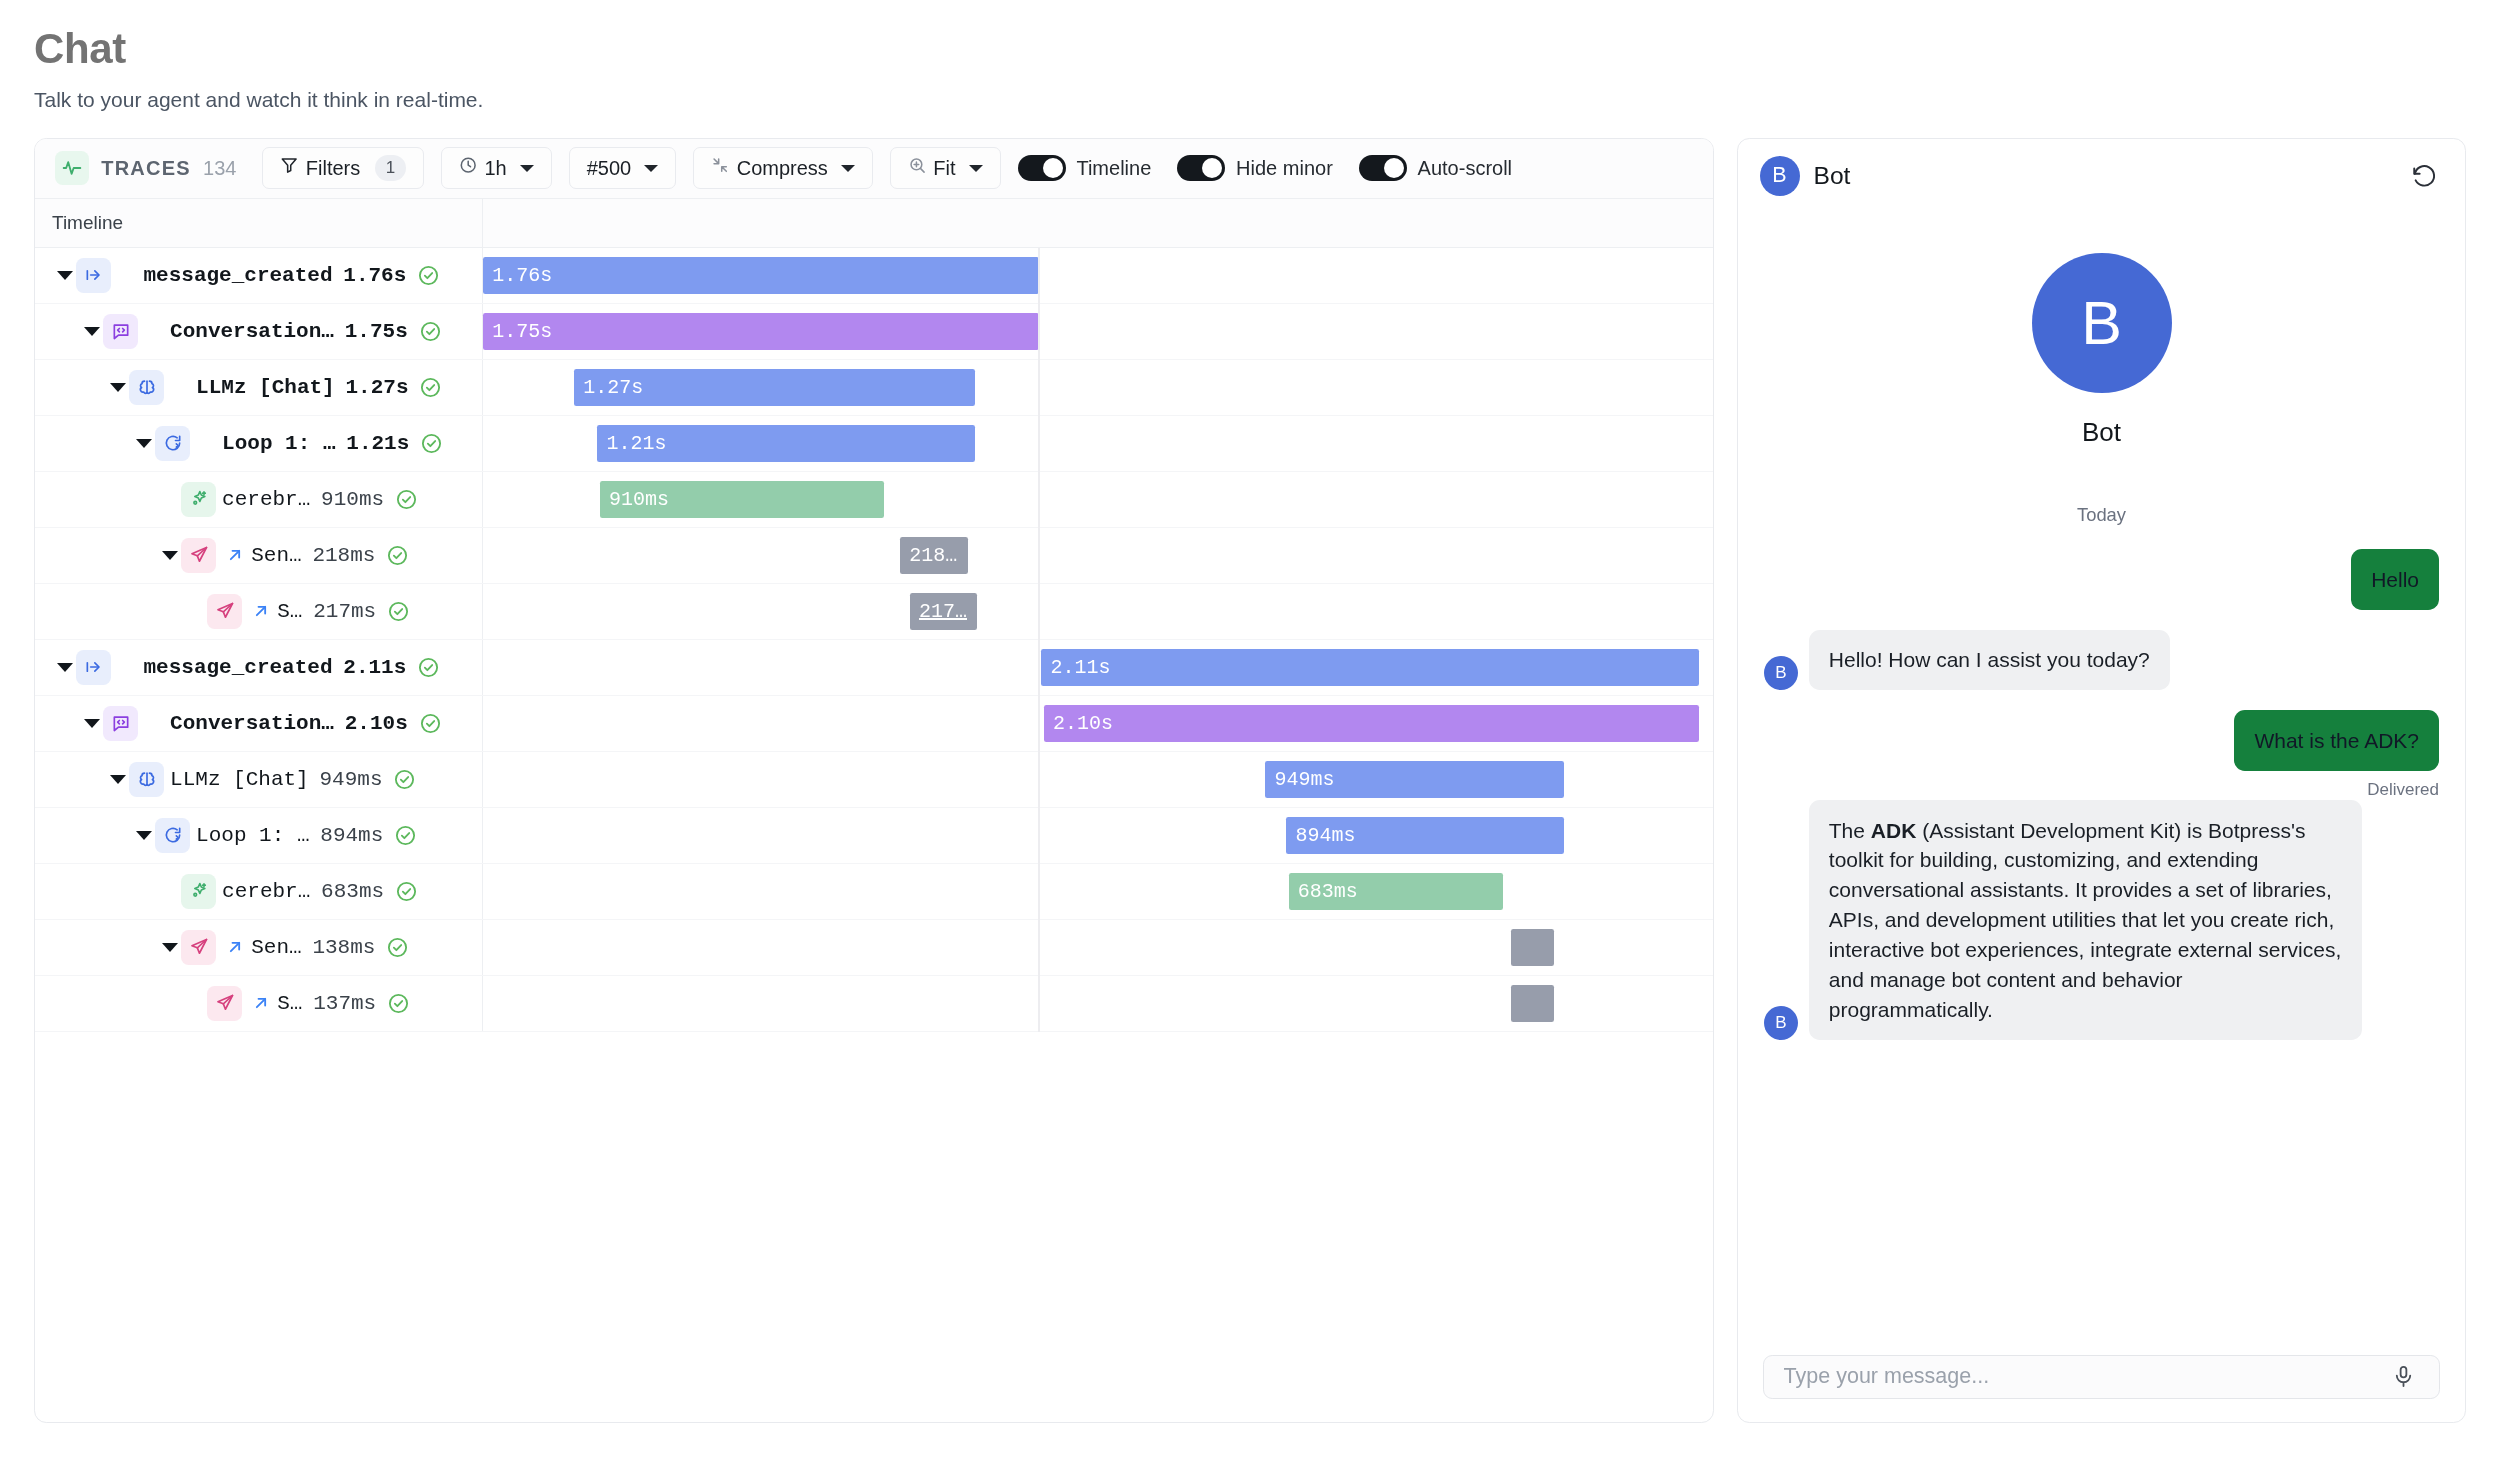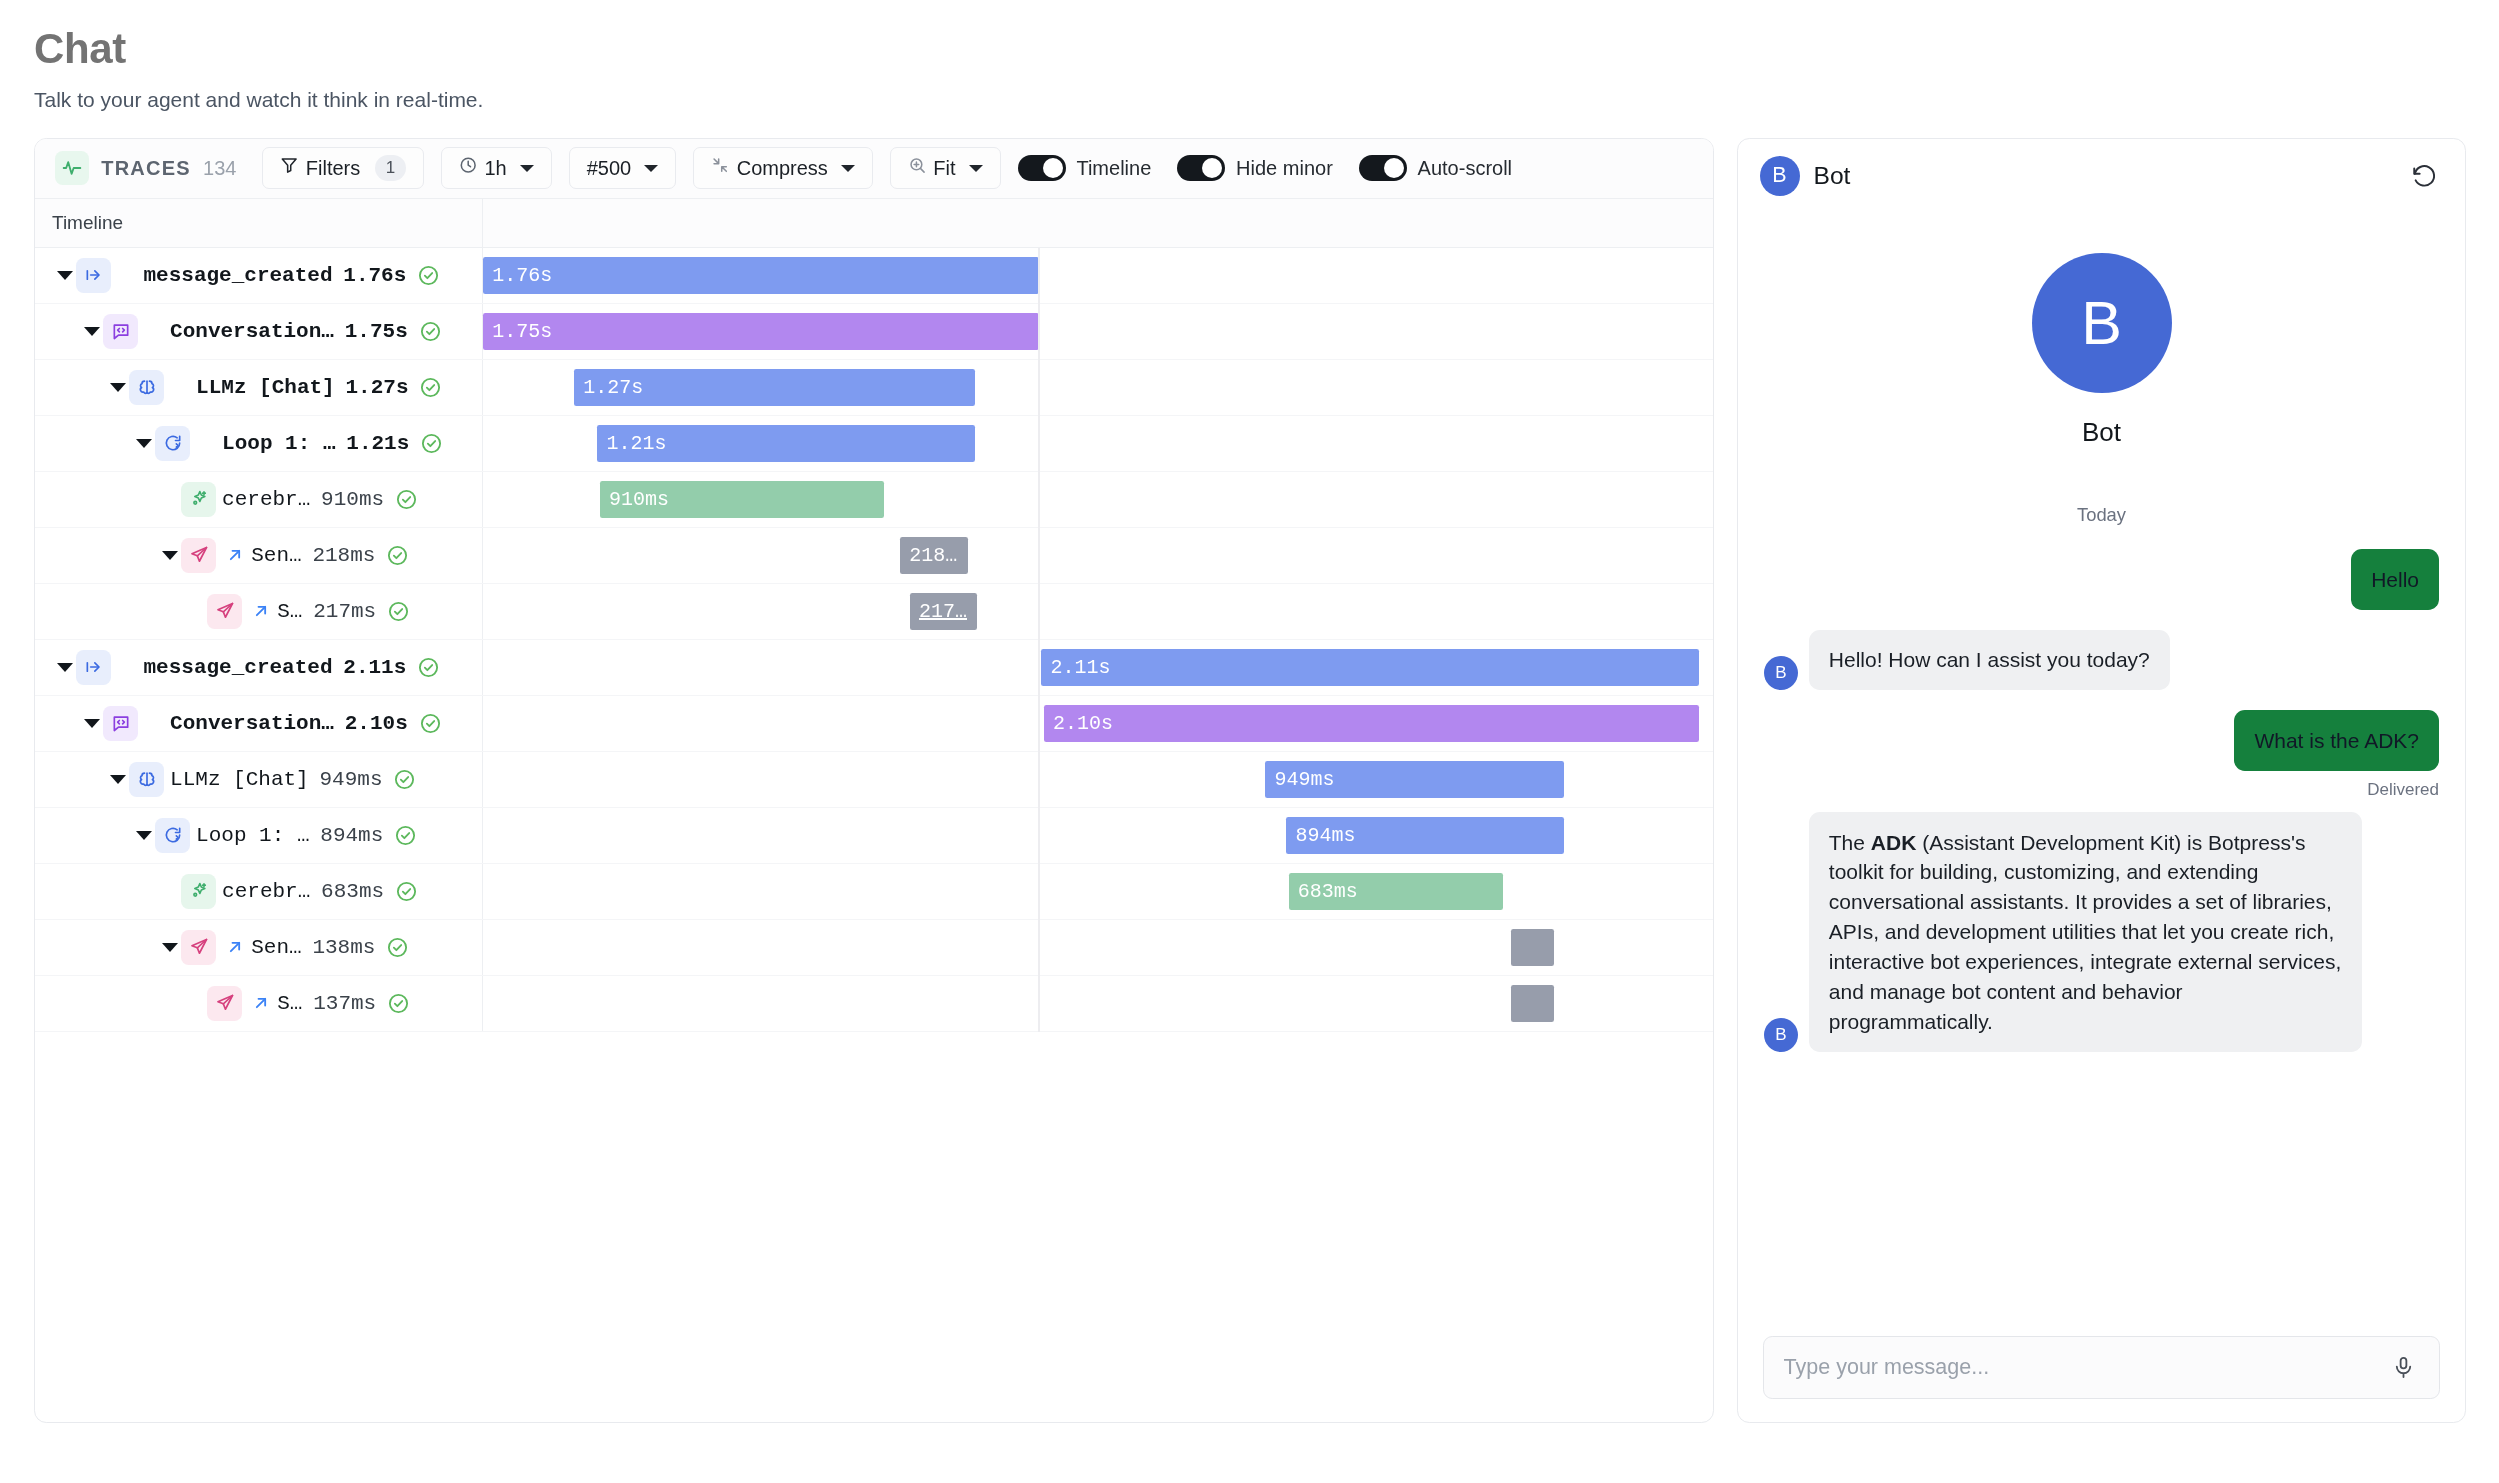--- a/index.html
+++ b/index.html
@@ -132,25 +132,25 @@
   .daysep { text-align: center; font-size: 18.4px; color: #6b7280; margin: 56px 0 23px; }
 
   .msg-row { display: flex; margin-bottom: 20px; align-items: flex-end; }
   .msg-row.out { justify-content: flex-end; }
   .msg-row.in  { justify-content: flex-start; gap: 10.8px; }
   .sm-av { width: 34px; height: 34px; border-radius: 50%; background: #4569d4; color: #fff;
            font-size: 17px; display:flex; align-items:center; justify-content:center; flex: none; }
   .bubble { border-radius: 10.8px; padding: 15.4px 20px; font-size: 21px; line-height: 1.42; max-width: 553px; }
   .bubble.out { background: #15803d; color: #111827; }
   .bubble.in  { background: #eff0f2; color: #1a1f26; }
-  .delivered { text-align: right; font-size: 17px; color: #6b7280; margin: -10.8px 0 12px 0; }
+  .delivered { text-align: right; font-size: 17px; color: #6b7280; margin: -10.8px 0 0 0; }
 
   .chat-foot { flex: none; padding: 15.4px 24.6px 23px 24.6px; }
   .composer {
-    height: 63px; border: 1.5px solid #e4e6ea; border-radius: 9.2px; background: #fbfbfc;
+    height: 44px; border: 1.5px solid #e4e6ea; border-radius: 9.2px; background: #fbfbfc;
     display: flex; align-items: center; padding: 0 20px;
   }
   .composer input {
     flex: 1; border: none; outline: none; background: transparent;
     font-size: 21.5px; color: #1a1f26; font-family: "Liberation Sans", sans-serif;
   }
   .composer input::placeholder { color: #9aa1ab; }
   .mic { width: 31px; height: 31px; display:flex; align-items:center; justify-content:center; cursor: pointer; }
 </style>
 </head>

